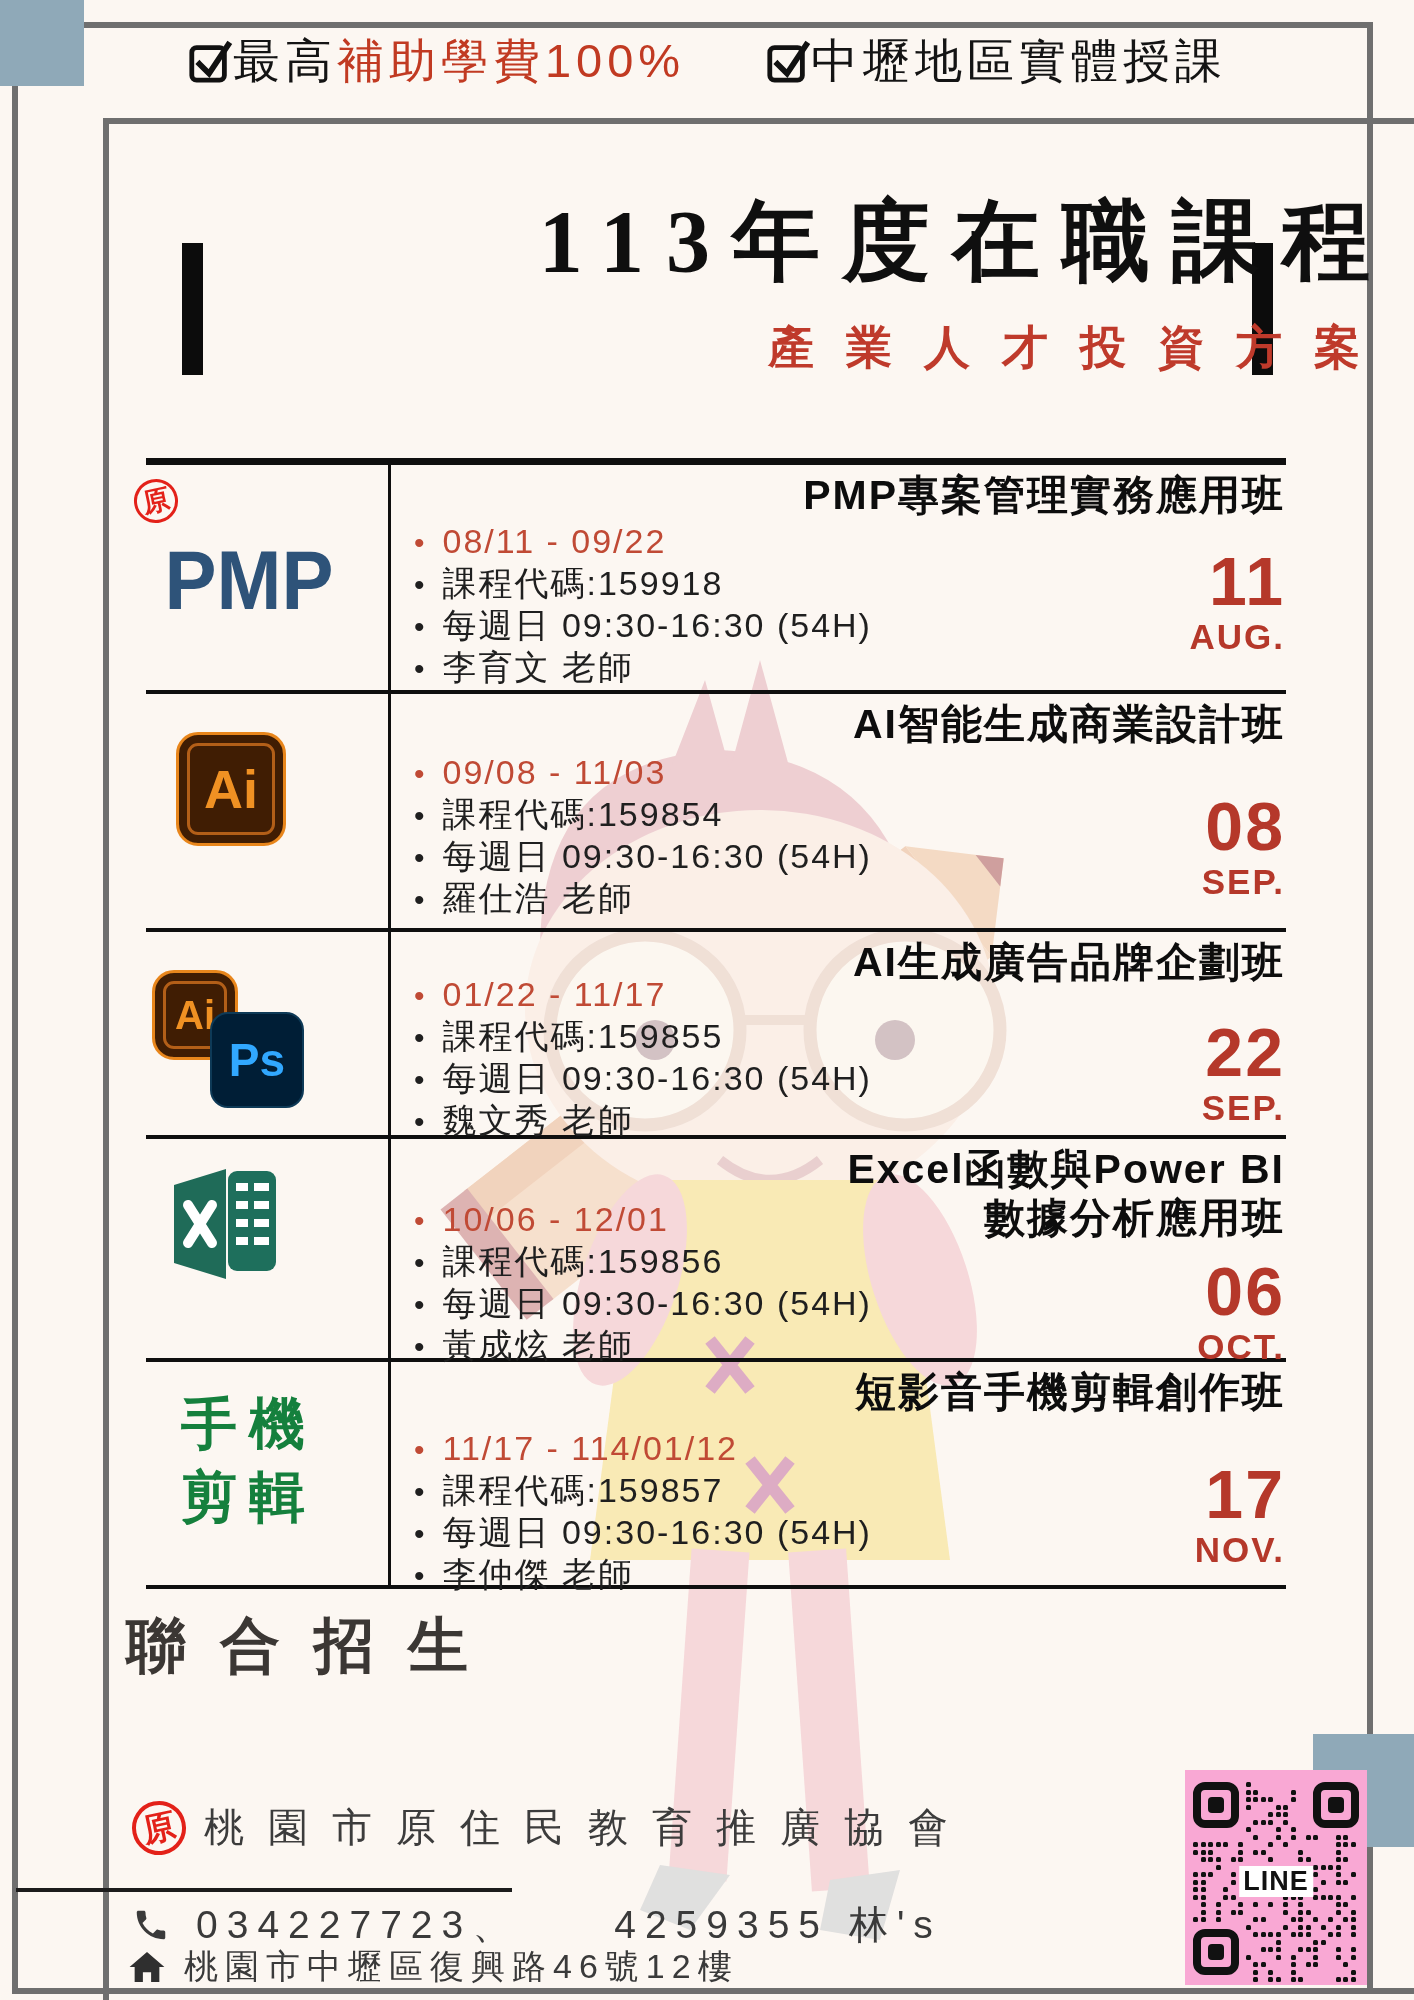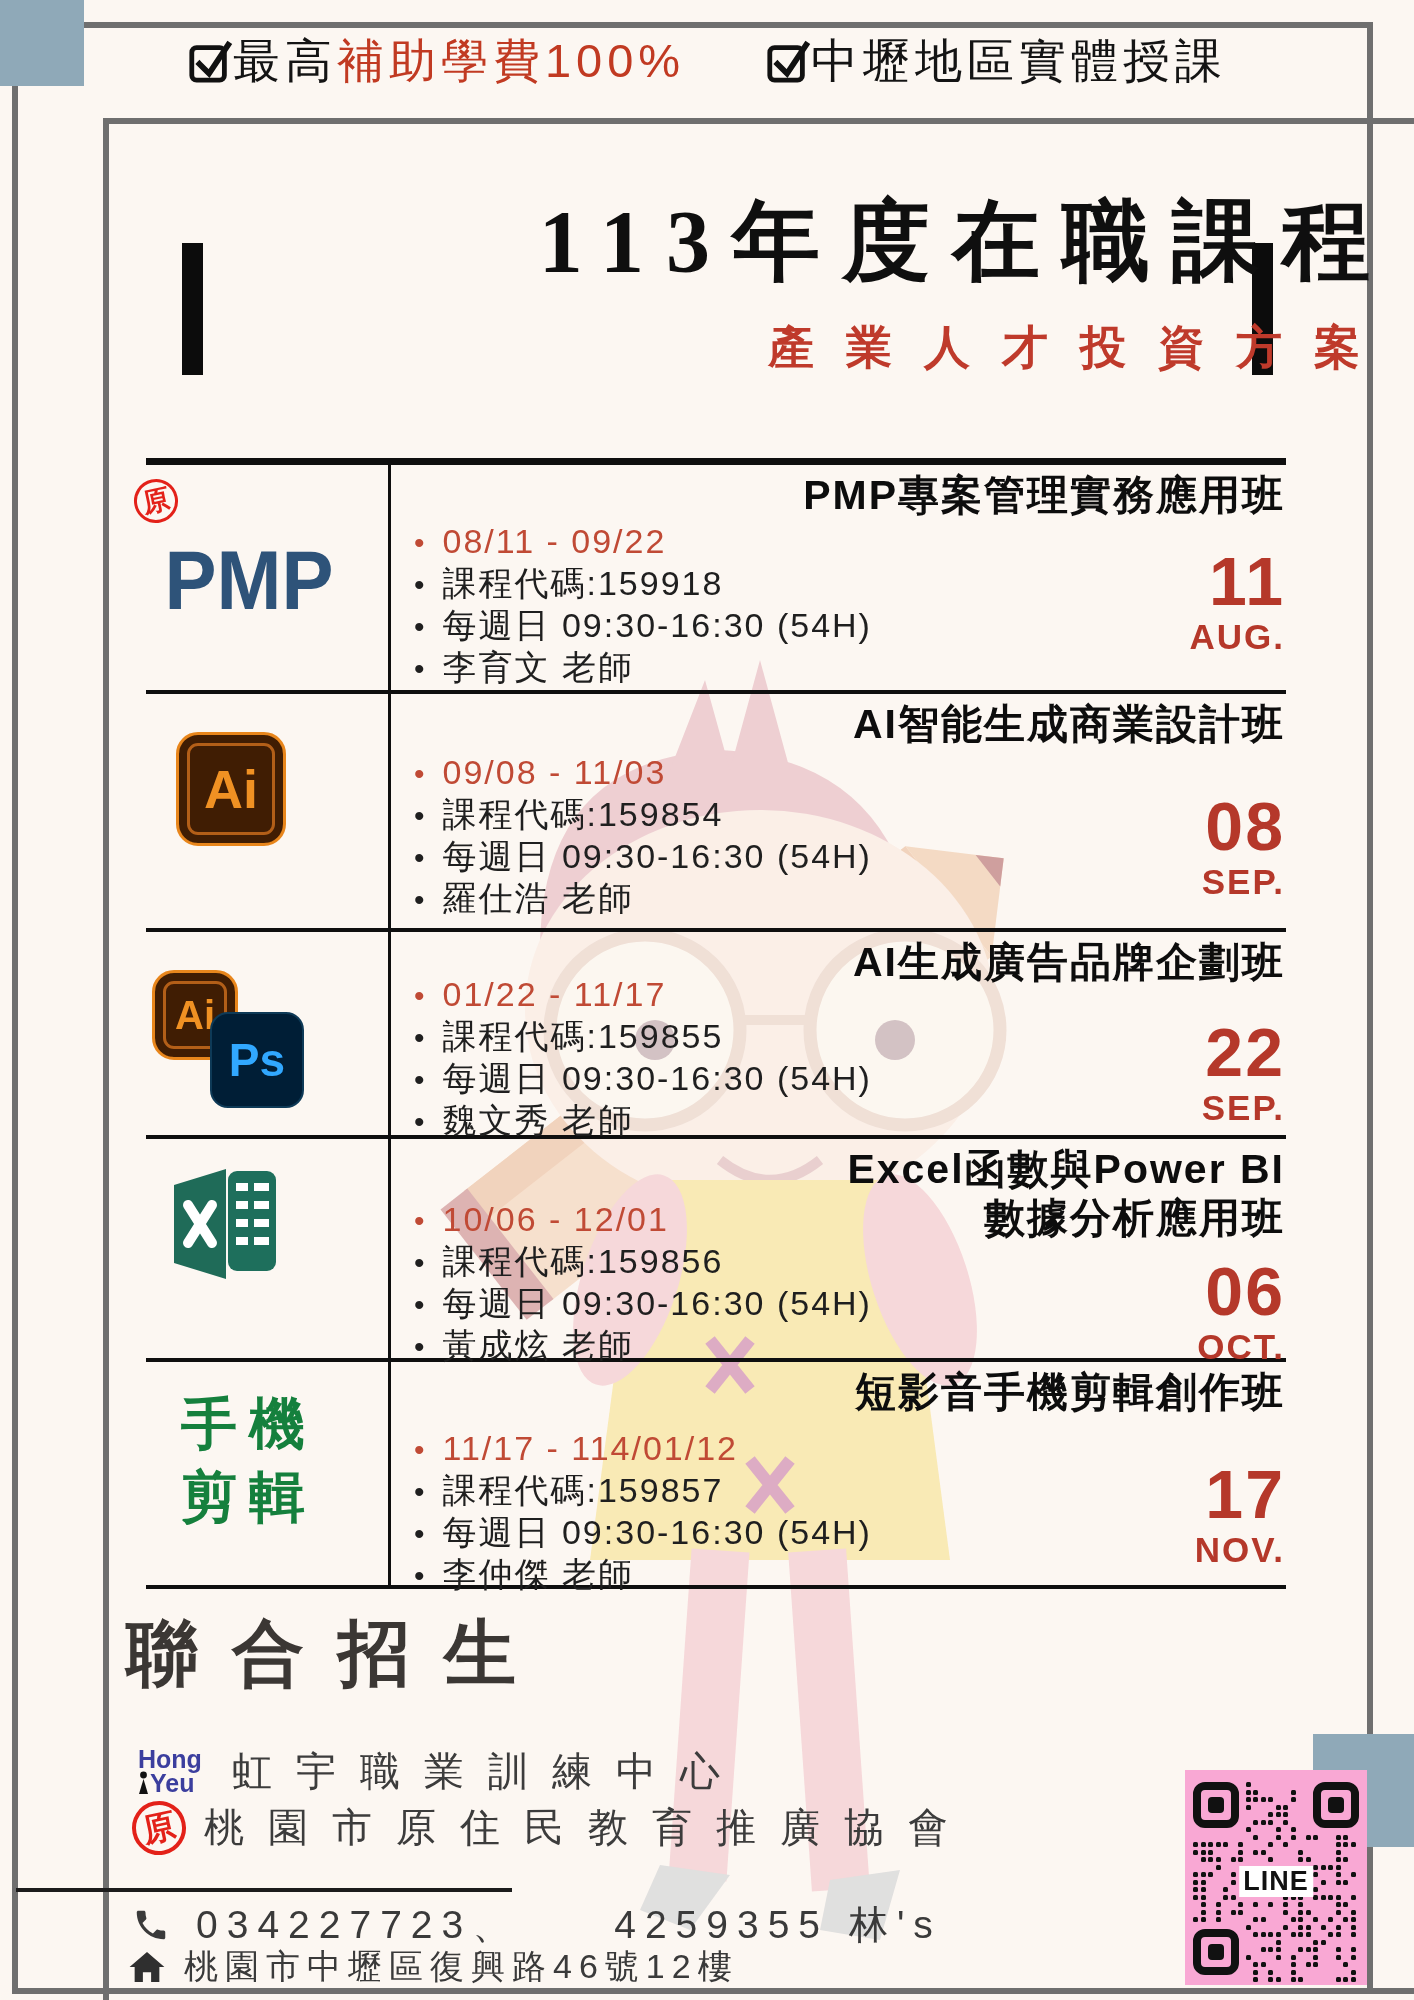--- a/index.html
+++ b/index.html
@@ -69,21 +69,21 @@
   .ps-icon{position:absolute;left:100px;top:80px;width:94px;height:96px;background:#001e36;
            color:#31a8ff;border-radius:18px;display:flex;align-items:center;justify-content:center;
            font-size:46px;font-weight:bold;border:2px solid #0e3a57;box-sizing:border-box;}
   .excel-svg{position:absolute;left:58px;top:26px;width:120px;height:118px;}
   .pbi-wrap{position:absolute;left:16px;top:128px;display:flex;align-items:center;gap:10px;}
   .pbi-svg{width:62px;height:62px;}
   .pbi-label{font-size:30px;color:#c2571f;letter-spacing:0;}
   .mobile-text{position:absolute;left:0;top:26px;width:100%;text-align:center;color:#15803d;
                font-weight:900;font-size:56px;line-height:1.3;letter-spacing:12px;}
   
-  .recruit-heading{position:absolute;left:126px;top:1606px;font-size:72px;font-weight:900;
+  .recruit-heading{position:absolute;left:126px;top:1606px;font-size:60px;font-weight:900;
                    color:#3b3734;letter-spacing:34px;z-index:2;white-space:nowrap;}
   .org-row{position:absolute;display:flex;align-items:center;gap:18px;z-index:2;}
   #org-row1{left:138px;top:1744px;}
   #org-row2{left:132px;top:1800px;}
   .hongyeu{color:#3b3e9e;font-weight:bold;font-size:25px;line-height:0.95;width:76px;}
   .hongyeu .l2{display:flex;align-items:center;gap:1px;}
   .org-name{font-size:40px;color:#3c3c3c;letter-spacing:24px;white-space:nowrap;}
   .contact-sep{position:absolute;left:16px;top:1888px;width:496px;height:4px;background:#1c1c1c;z-index:2;}
   .phone-row{position:absolute;left:132px;top:1898px;display:flex;align-items:center;gap:26px;
              z-index:2;font-size:39px;color:#3a3a3a;letter-spacing:9px;white-space:nowrap;}
@@ -287,33 +287,20 @@
         <div class="badge">
           <div class="day">17</div>
           <div class="month">NOV.</div>
         </div>
       </div>
     </div>
   </div>
 
   <div class="recruit-heading">聯合招生</div>
 
-  <div class="org-row" id="org-row1">
-    <div class="hongyeu">
-      <div>Hong</div>
-      <div class="l2">
-        <svg width="11" height="24" viewBox="0 0 11 24">
-            <circle cx="5.5" cy="4" r="3.4" fill="#111"></circle>
-            <path d="M1 23 L5.5 8 L10 23 Z" fill="#111"></path>
-          </svg>
-        <span>Yeu</span>
-      </div>
-    </div>
-    <div class="org-name">虹宇職業訓練中心</div>
-  </div>
 
   <div class="org-row" id="org-row2">
     <div class="stamp footer">原</div>
     <div class="org-name">桃園市原住民教育推廣協會</div>
   </div>
 
   <div class="contact-sep"></div>
 
   <div class="phone-row">
     <svg class="contact-icon" viewBox="0 0 24 24">

